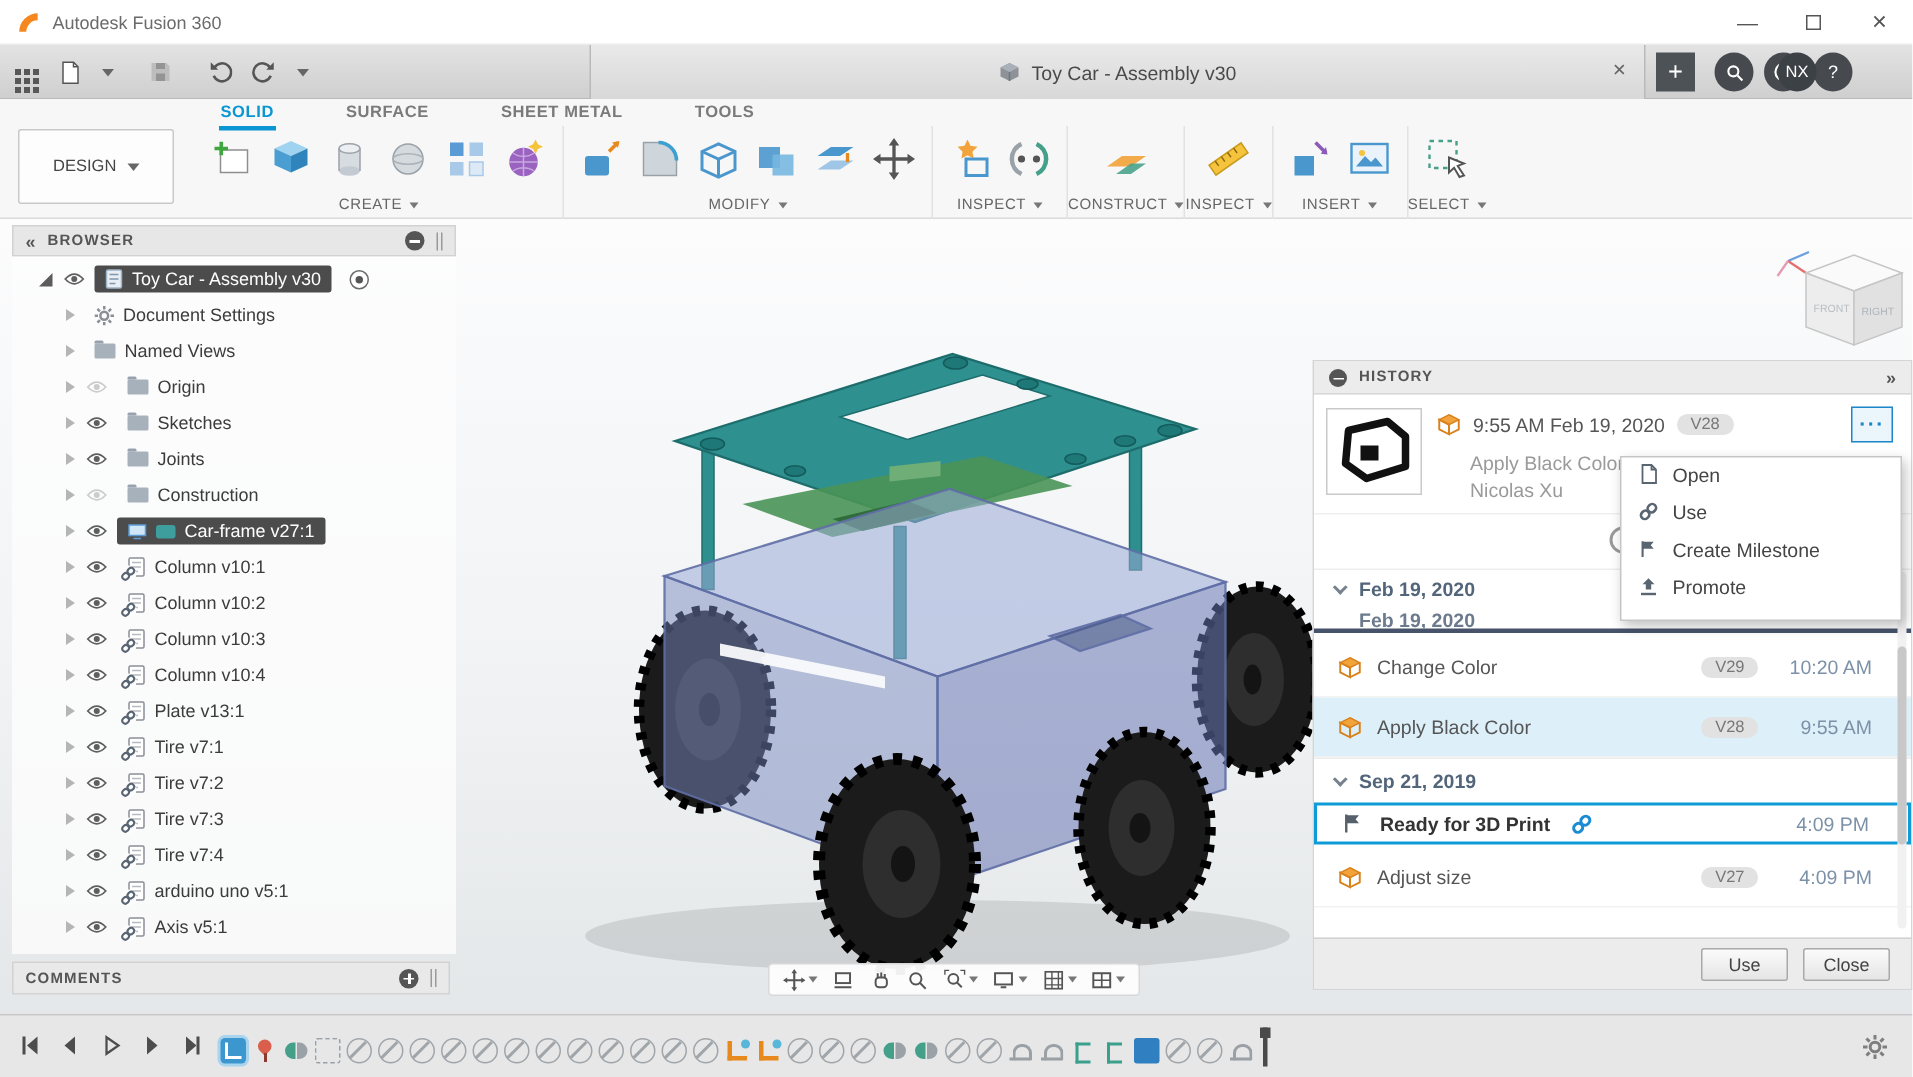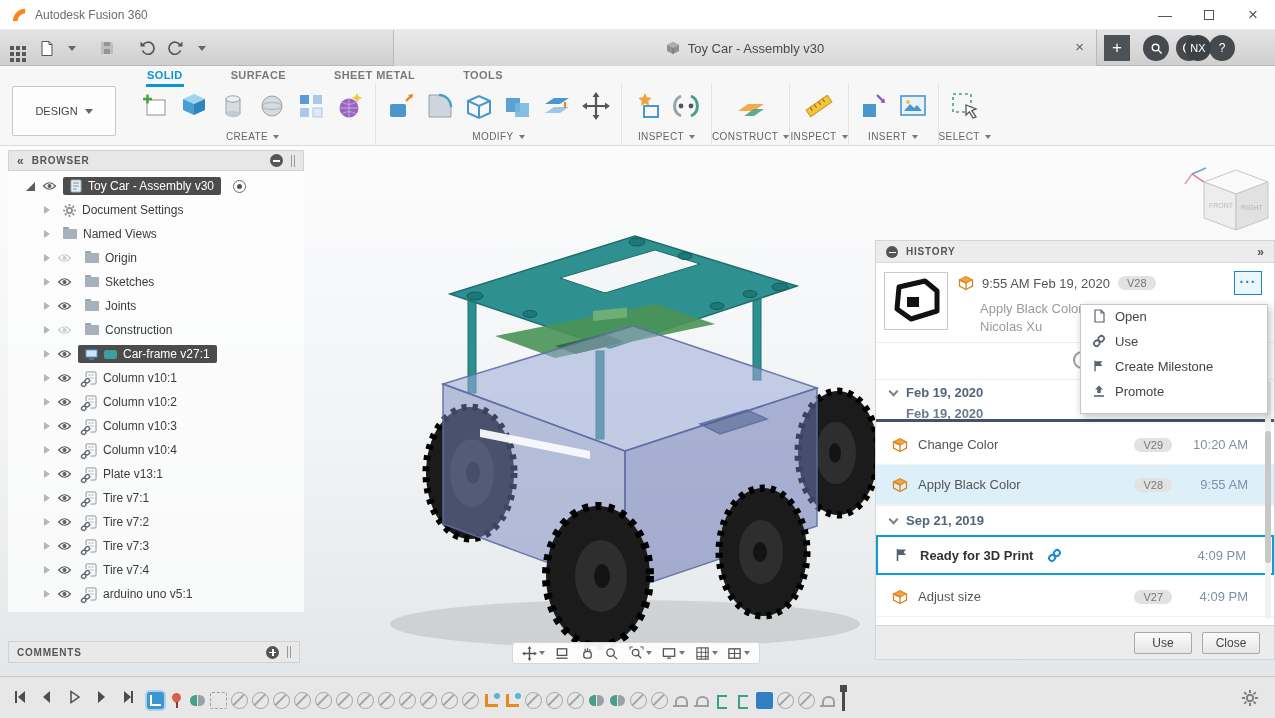--- a/index.html
+++ b/index.html
@@ -98,21 +98,21 @@
   .hist-list{position:absolute;left:0;top:138px;right:0;}
   .sec-head{height:26px;display:flex;align-items:center;padding-left:14px;border-top:1px solid #ededed;font-size:13px;font-weight:bold;color:#53657a;cursor:pointer;}
   .sec-chev{width:7px;height:7px;border-left:2px solid #77828e;border-bottom:2px solid #77828e;transform:rotate(-45deg);margin-right:9px;margin-top:-3px;}
   .hist-clip{height:14px;overflow:hidden;padding-left:30px;font-size:13px;font-weight:bold;color:#6b7a8d;line-height:17px;}
   .dark-divider{height:3px;background:#47536b;}
   .h-row{height:40px;display:flex;align-items:center;padding:0 26px 0 16px;gap:10px;border-bottom:1px solid #f2f2f2;cursor:pointer;}
   .h-row .h-label{font-size:13px;color:#555;}
   .h-row .sp{flex:1;}
   .h-time{width:66px;text-align:right;color:#7c91a8;font-size:13px;}
   .h-row.hl{background:#ddf0fa;}
-  .h-row.sel{border:2px solid #0e9bd8;height:40px;background:#fff;}
+  .h-row.sel{border:2px solid #0e9bd8;height:28px;background:#fff;}
   .h-row.sel .h-label{font-weight:bold;color:#333;}
   .hist-track{position:absolute;right:3px;top:140px;width:6px;height:238px;background:#f1f1f1;border-radius:3px;}
   .hist-thumbbar{position:absolute;right:3px;top:190px;width:6px;height:132px;background:#c8c8c8;border-radius:3px;cursor:pointer;}
   .hist-footer{position:absolute;left:0;right:0;bottom:0;height:34px;background:#ececec;border-top:1px solid #d2d2d2;display:flex;align-items:center;justify-content:flex-end;gap:10px;padding-right:14px;}
   .btn{min-width:58px;height:22px;background:linear-gradient(#fbfbfb,#e5e5e5);border:1px solid #a9a9a9;border-radius:2px;font-size:12px;color:#444;text-align:center;line-height:20px;padding:0 12px;cursor:pointer;}
 
   
   .ctx-menu{position:absolute;left:1080px;top:304px;width:188px;background:#fff;border:1px solid #c6c6c6;box-shadow:2px 3px 8px rgba(0,0,0,.25);z-index:50;padding:4px 0;}
   .ctx-item{height:25px;display:flex;align-items:flex-start;gap:9px;padding-left:11px;font-size:13px;color:#444;cursor:pointer;}
 
@@ -956,20 +956,48 @@
                   <rect x="6.2" y="3.8" width="5" height="4.4" rx="2.2"></rect>
                 </g>
               </svg>
             </span>
           </span>
 
           <span class="br-lbl">arduino uno v5:1</span>
         </span>
       </div>
 
+      <div class="br-row doc link">
+        <span class="tri"></span>
+        <span class="eye">
+          <svg width="15" height="10" viewBox="0 0 14 10">
+            <path d="M1 5 Q7 -1.5 13 5 Q7 11.5 1 5Z" fill="none" stroke="#5f5f5f" stroke-width="1.2"></path>
+            <circle cx="7" cy="5" r="2" fill="#5f5f5f"></circle>
+          </svg>
+        </span>
+        <span class="br-main">
+
+          <span class="ic ic-doc">
+            <svg width="12" height="14" viewBox="0 0 12 14">
+              <rect x="1" y="1" width="10" height="12" rx="1" fill="#fff" stroke="#8a8f96"></rect>
+              <path d="M3 4h6M3 7h6M3 10h4" stroke="#b5bac0"></path>
+            </svg>
+            <span class="chain-badge">
+              <svg width="11" height="11" viewBox="0 0 12 12">
+                <g fill="none" stroke="#5a6572" stroke-width="1.5" transform="rotate(-45 6 6)">
+                  <rect x="0.8" y="3.8" width="5" height="4.4" rx="2.2"></rect>
+                  <rect x="6.2" y="3.8" width="5" height="4.4" rx="2.2"></rect>
+                </g>
+              </svg>
+            </span>
+          </span>
+
+          <span class="br-lbl">Axis v5:1</span>
+        </span>
+      </div>
 
   </div>
 </div>
 
 <div class="comments-bar">
   <span class="panel-title">COMMENTS</span>
   <span class="circ-plus"></span>
   <span class="grip"></span>
 </div>
 

